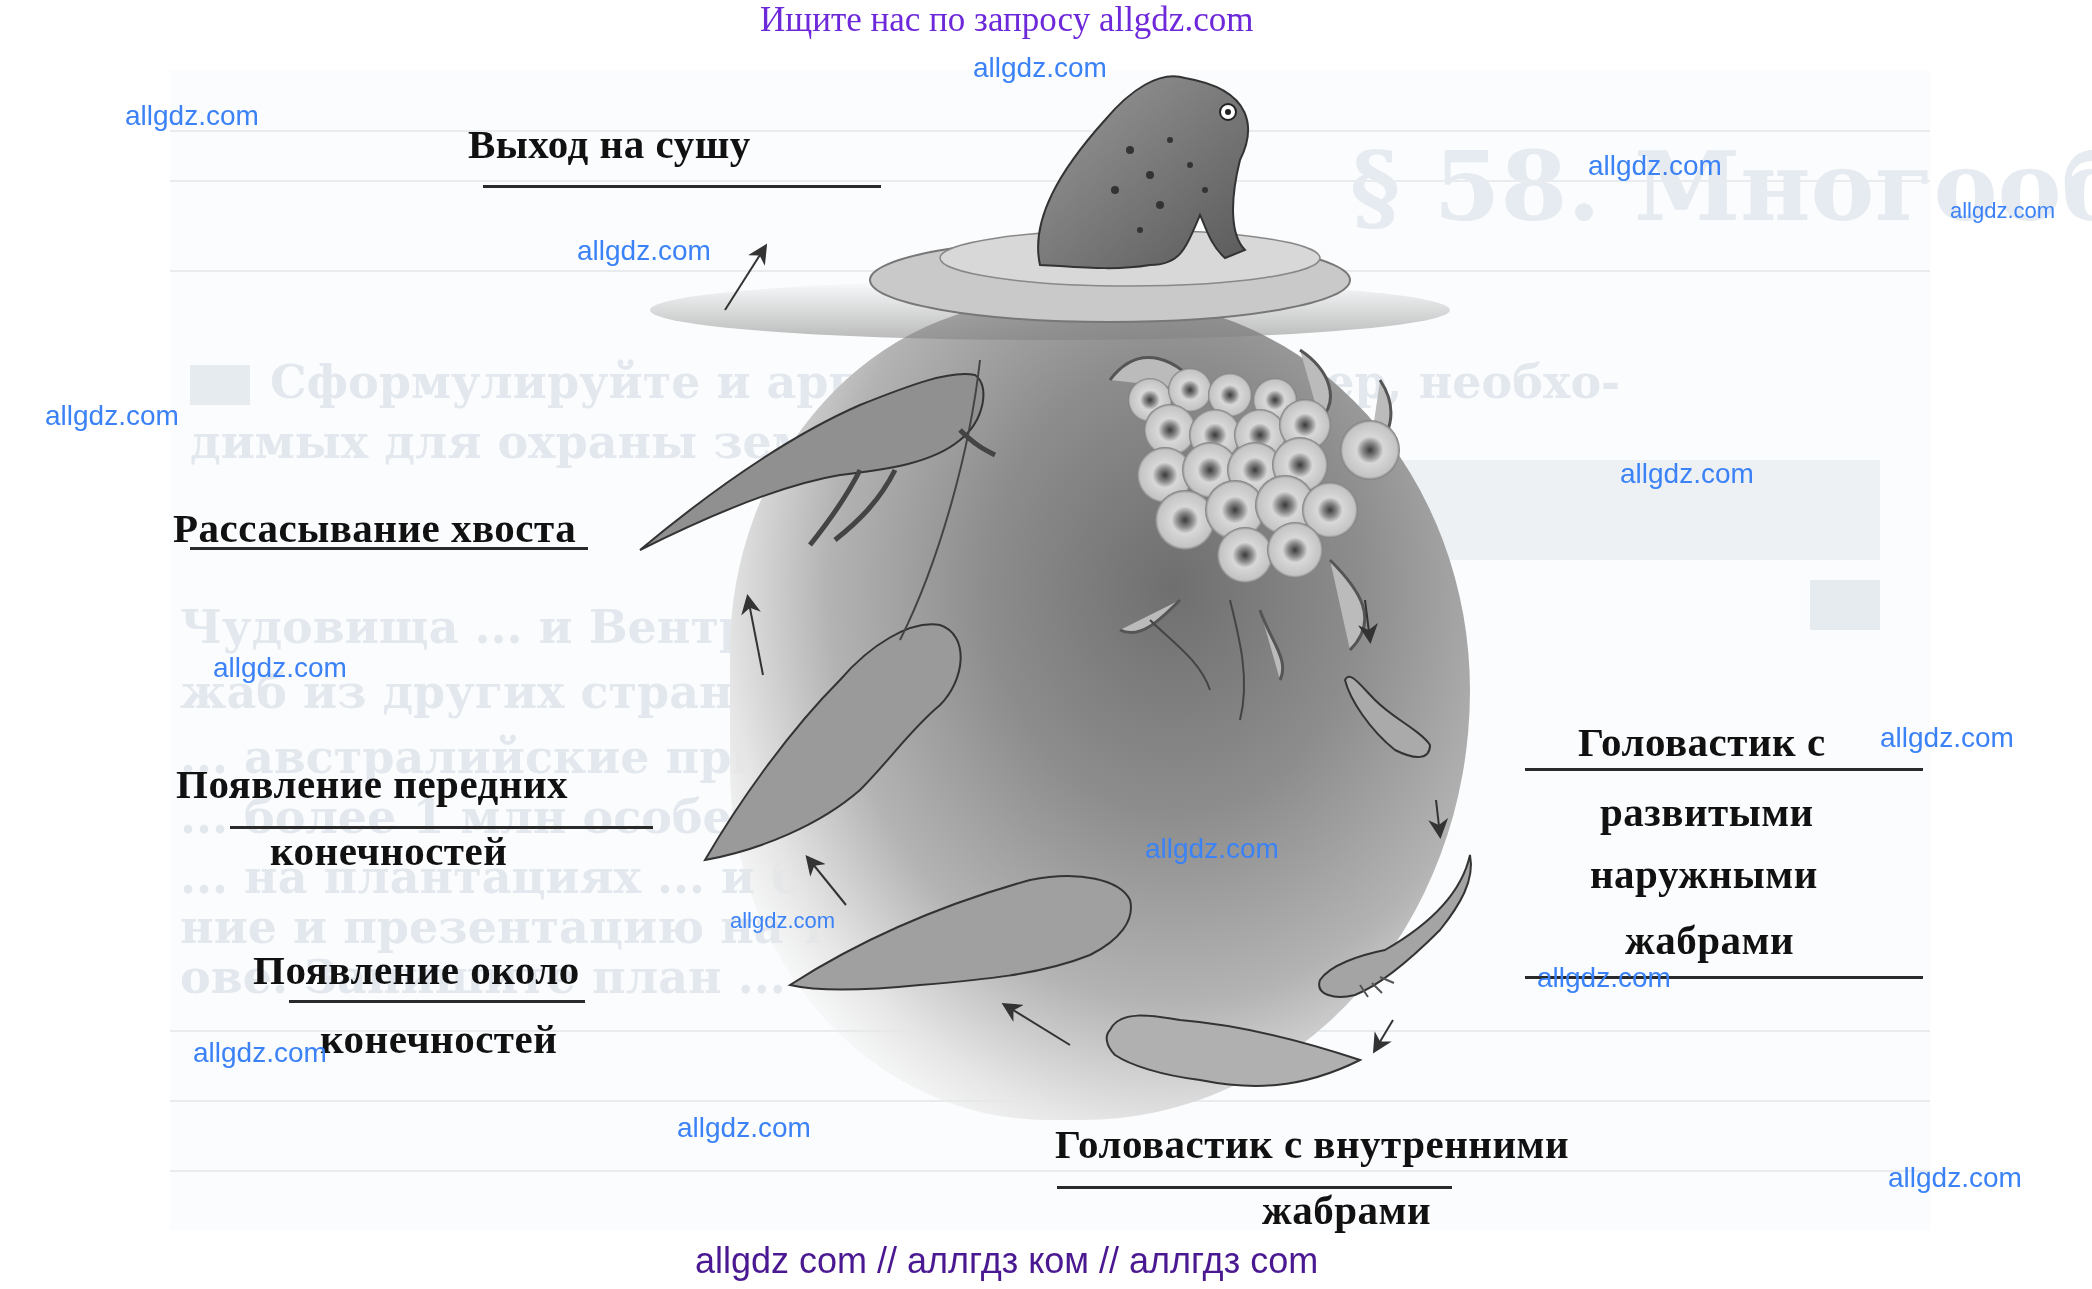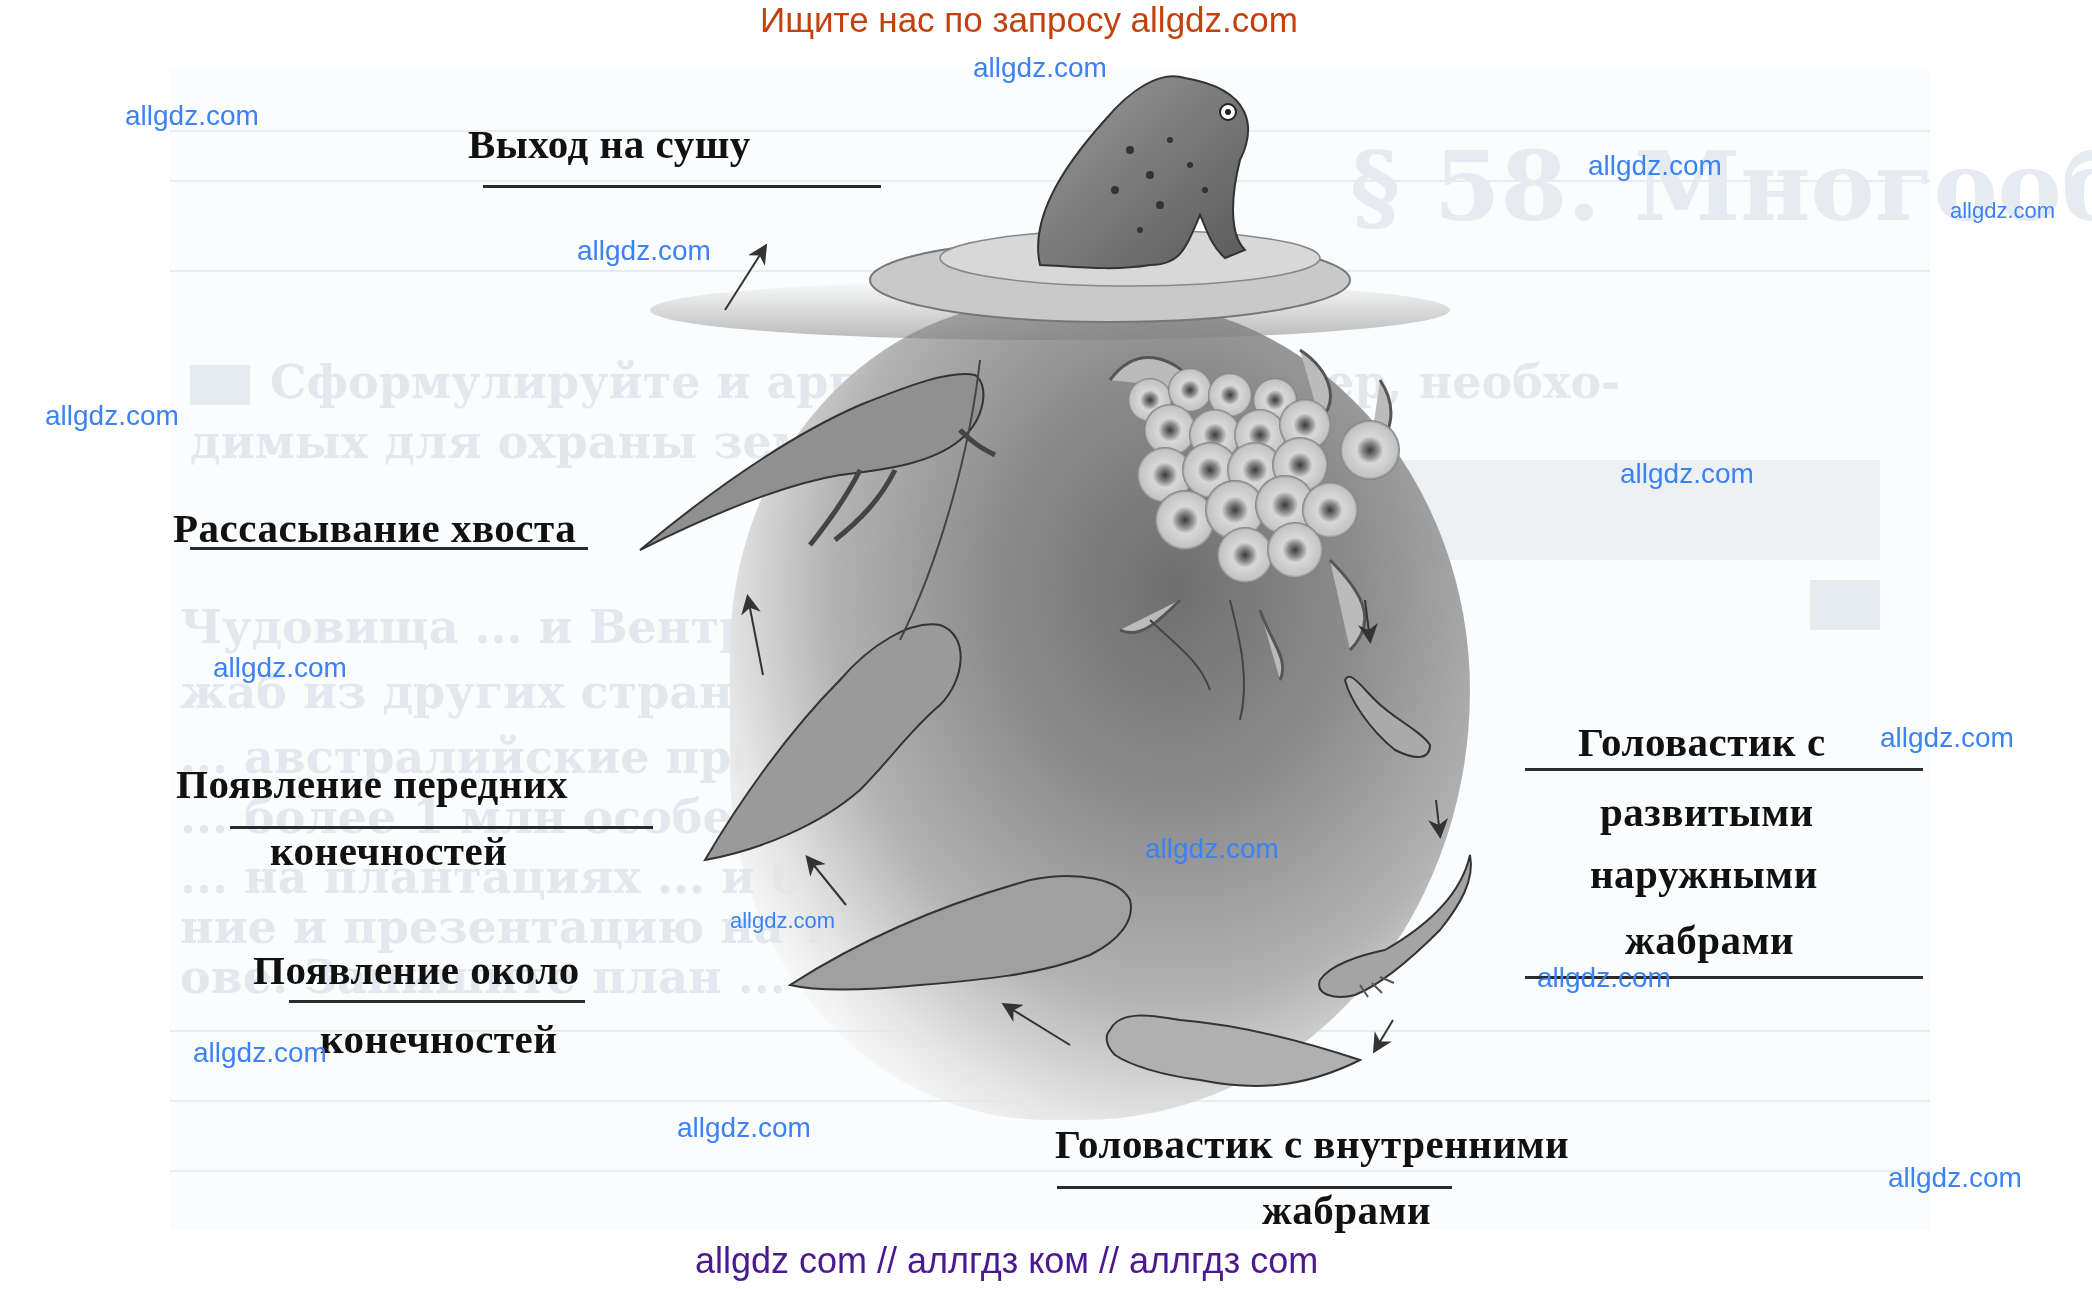--- a/index.html
+++ b/index.html
@@ -34,21 +34,21 @@
     
     .label {
       position: absolute; font-family: "Liberation Serif", serif; font-weight: bold;
       color: #111; font-size: 41px; letter-spacing: 0.5px; white-space: nowrap;
     }
     .uline { position: absolute; height: 3px; background: #2a2a2a; }
 
     
     .wm { position: absolute; color: #3b82f6; font-size: 28px; white-space: nowrap; }
     .wm.small { font-size: 22px; }
-    .wm.top { color: #c2410c; font-size: 35px; }
+    .wm.top { color: #6d28d9; font-size: 35px; font-family: Liberation Serif, serif; }
     .wm.bottom { color: #4a1890; font-size: 36px; }
   </style>
 </head>
 <body>
 
 <div class="page">
   <div class="ghost" style="left:1180px;top:60px;font-size:96px;color:#e6ebf1;">§ 58. Многообразие земноводных</div>
   <div class="ghost-rule" style="left:0;top:60px;width:1760px;"></div>
   <div class="ghost-rule" style="left:0;top:110px;width:1760px;"></div>
   <div class="ghost-rule" style="left:0;top:200px;width:1760px;"></div>

